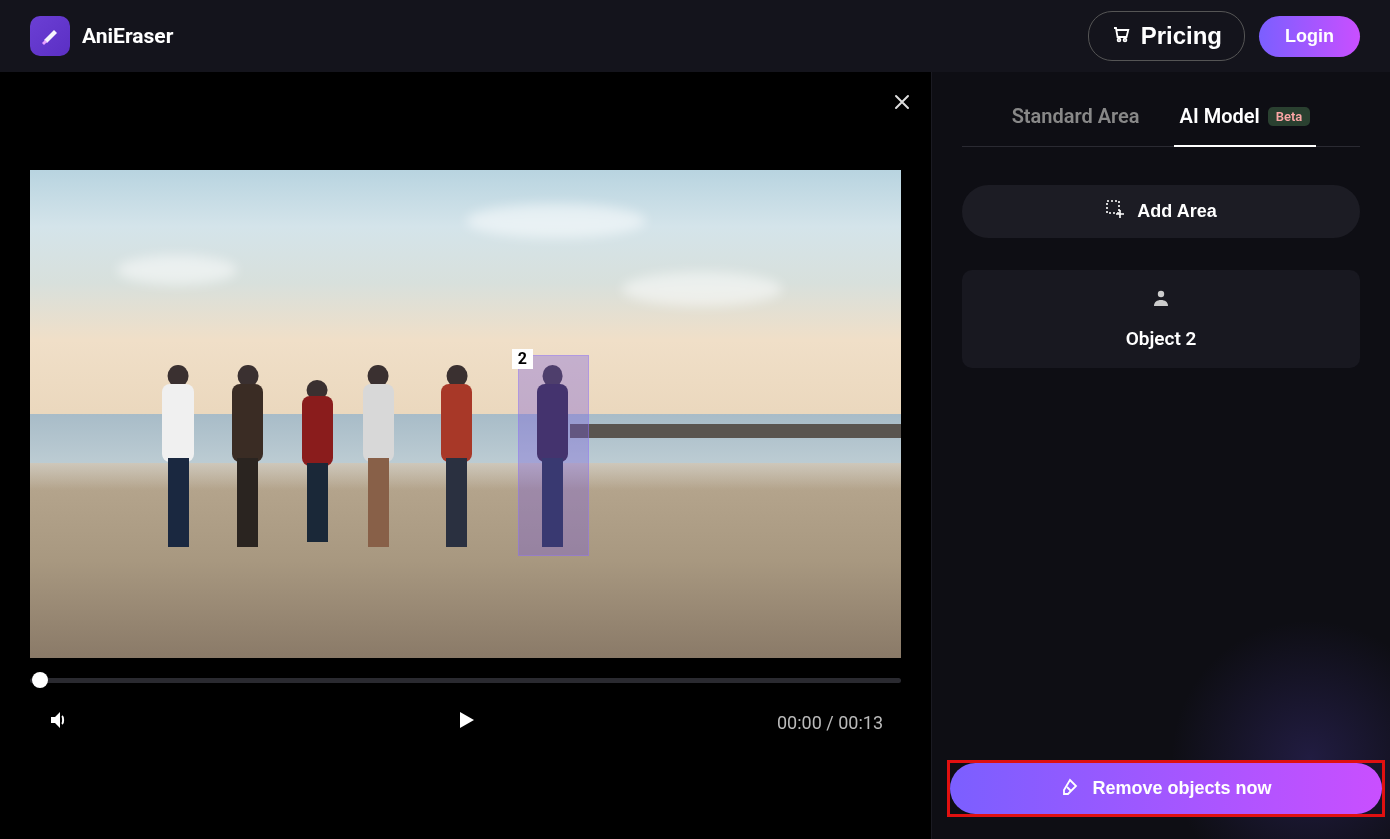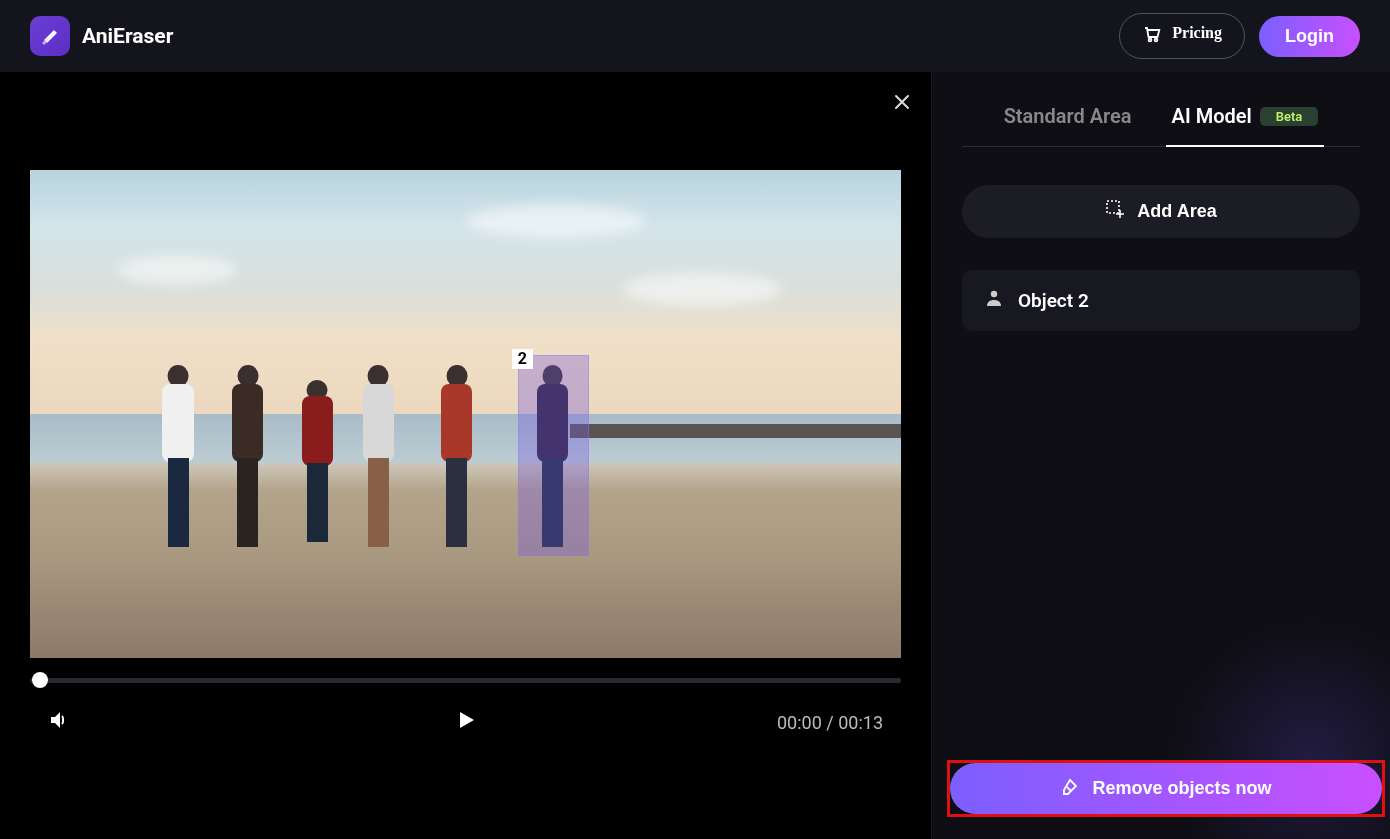--- a/index.html
+++ b/index.html
@@ -38,31 +38,30 @@
       font-weight: 700;
       color: #fff;
     }
     .header-actions {
       display: flex;
       align-items: center;
       gap: 14px;
     }
     .pricing-btn {
       display: flex;
-      align-items: flex-start;
+      align-items: flex-end;
       gap: 10px;
       padding: 10px 22px;
       border: 1px solid #555;
       border-radius: 24px;
       background: transparent;
       color: #fff;
-      font-size: 16px;
+      font-size: 24px;
       font-weight: 600;
       cursor: pointer;
-      font-family: Liberation Serif, serif;
     }
     .login-btn {
       padding: 10px 26px;
       border: none;
       border-radius: 24px;
       background: linear-gradient(90deg, #7b5fff 0%, #c94fff 100%);
       color: #fff;
       font-size: 18px;
       font-weight: 700;
       cursor: pointer;
@@ -257,23 +256,23 @@
       content: "";
       position: absolute;
       left: -6px;
       right: -6px;
       bottom: -1px;
       height: 2px;
       background: #fff;
     }
     .badge-beta {
       background: #2a4030;
-      color: #bef264;
+      color: #fca5a5;
       font-size: 13px;
-      padding: 2px 16px;
+      padding: 2px 8px;
       border-radius: 5px;
       font-weight: 600;
     }
     .add-area-btn {
       margin-top: 38px;
       display: flex;
       align-items: center;
       justify-content: center;
       gap: 12px;
       padding: 14px;
@@ -289,20 +288,21 @@
       margin-top: 32px;
       background: #181820;
       border-radius: 10px;
       padding: 18px 22px;
       display: flex;
       align-items: center;
       gap: 14px;
       font-size: 19px;
       font-weight: 600;
       cursor: pointer;
+      flex-direction: column;
     }
     .remove-wrapper {
       position: absolute;
       left: 15px;
       right: 5px;
       bottom: 22px;
       border: 3px solid #e01010;
       margin-top: 24px;
     }
     .remove-btn {

